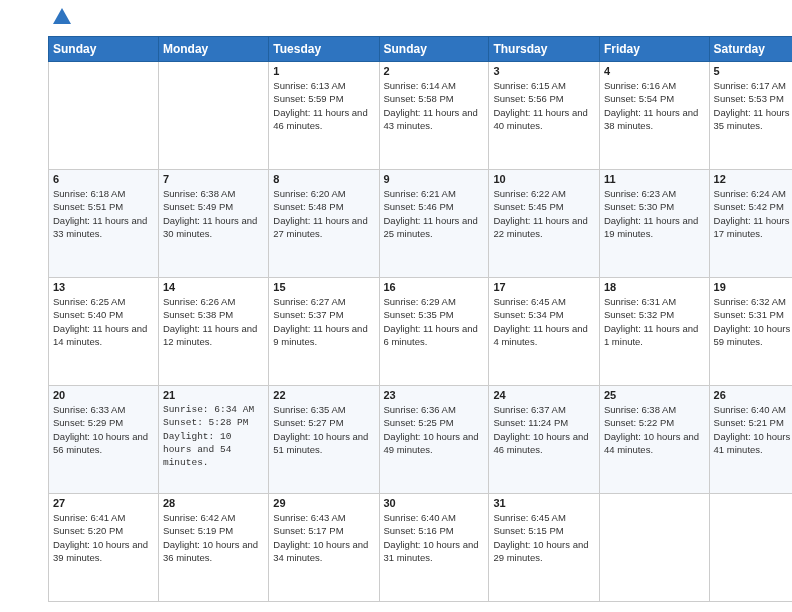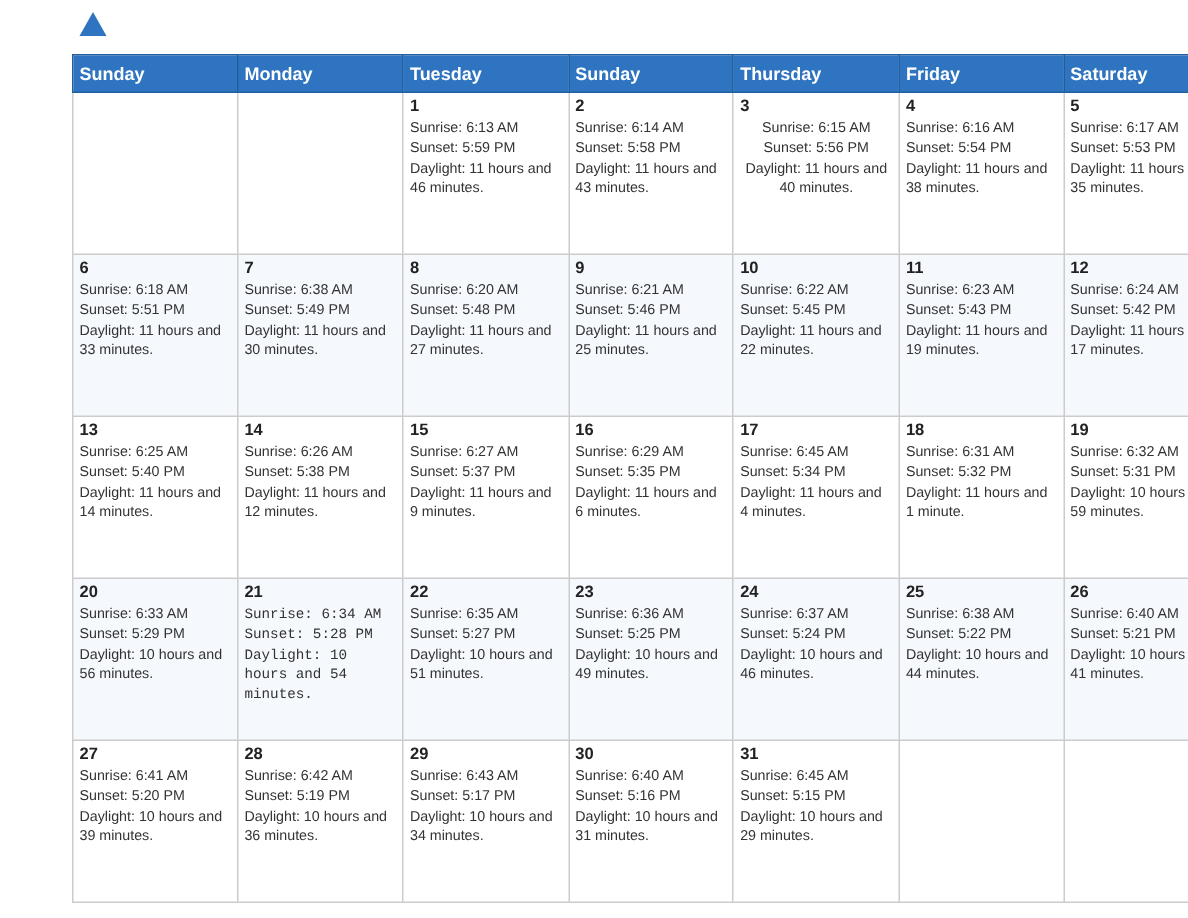--- a/index.html
+++ b/index.html
@@ -147,21 +147,21 @@
 Daylight: 11 hours and 46 minutes.</div>
           </td>
           <td>
             <span class="day-num">2</span>
             <div class="day-info" style="white-space: pre-line;">Sunrise: 6:14 AM
 Sunset: 5:58 PM
 Daylight: 11 hours and 43 minutes.</div>
           </td>
           <td>
             <span class="day-num">3</span>
-            <div class="day-info" style="white-space: pre-line; text-align: center;">Sunrise: 6:15 AM
+            <div class="day-info" style="white-space: pre-line;">Sunrise: 6:15 AM
 Sunset: 5:56 PM
 Daylight: 11 hours and 40 minutes.</div>
           </td>
           <td>
             <span class="day-num">4</span>
             <div class="day-info" style="white-space: pre-line;">Sunrise: 6:16 AM
 Sunset: 5:54 PM
 Daylight: 11 hours and 38 minutes.</div>
           </td>
           <td>
@@ -198,21 +198,21 @@
           </td>
           <td>
             <span class="day-num">10</span>
             <div class="day-info" style="white-space: pre-line;">Sunrise: 6:22 AM
 Sunset: 5:45 PM
 Daylight: 11 hours and 22 minutes.</div>
           </td>
           <td>
             <span class="day-num">11</span>
             <div class="day-info" style="white-space: pre-line;">Sunrise: 6:23 AM
-Sunset: 5:43 PM
+Sunset: 5:30 PM
 Daylight: 11 hours and 19 minutes.</div>
           </td>
           <td>
             <span class="day-num">12</span>
             <div class="day-info" style="white-space: pre-line;">Sunrise: 6:24 AM
 Sunset: 5:42 PM
 Daylight: 11 hours and 17 minutes.</div>
           </td>
         </tr>
         <tr>
@@ -280,21 +280,21 @@
           </td>
           <td>
             <span class="day-num">23</span>
             <div class="day-info" style="white-space: pre-line;">Sunrise: 6:36 AM
 Sunset: 5:25 PM
 Daylight: 10 hours and 49 minutes.</div>
           </td>
           <td>
             <span class="day-num">24</span>
             <div class="day-info" style="white-space: pre-line;">Sunrise: 6:37 AM
-Sunset: 5:24 PM
+Sunset: 11:24 PM
 Daylight: 10 hours and 46 minutes.</div>
           </td>
           <td>
             <span class="day-num">25</span>
             <div class="day-info" style="white-space: pre-line;">Sunrise: 6:38 AM
 Sunset: 5:22 PM
 Daylight: 10 hours and 44 minutes.</div>
           </td>
           <td>
             <span class="day-num">26</span>

